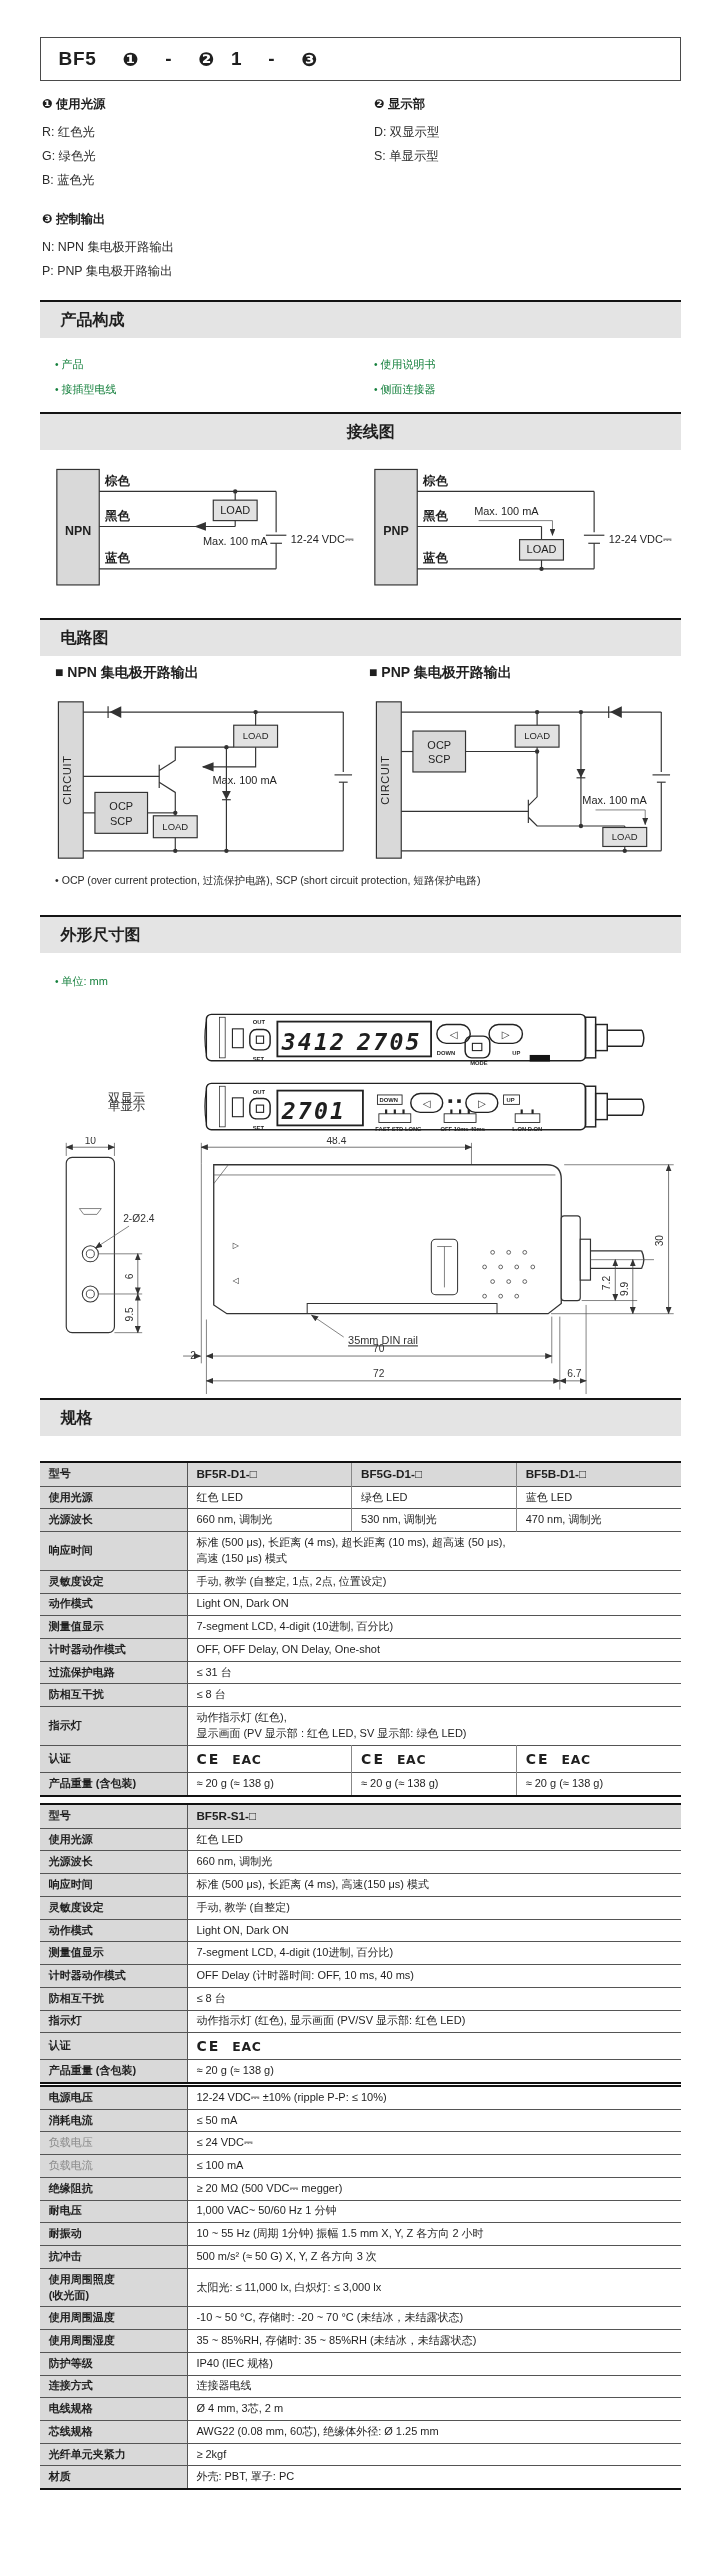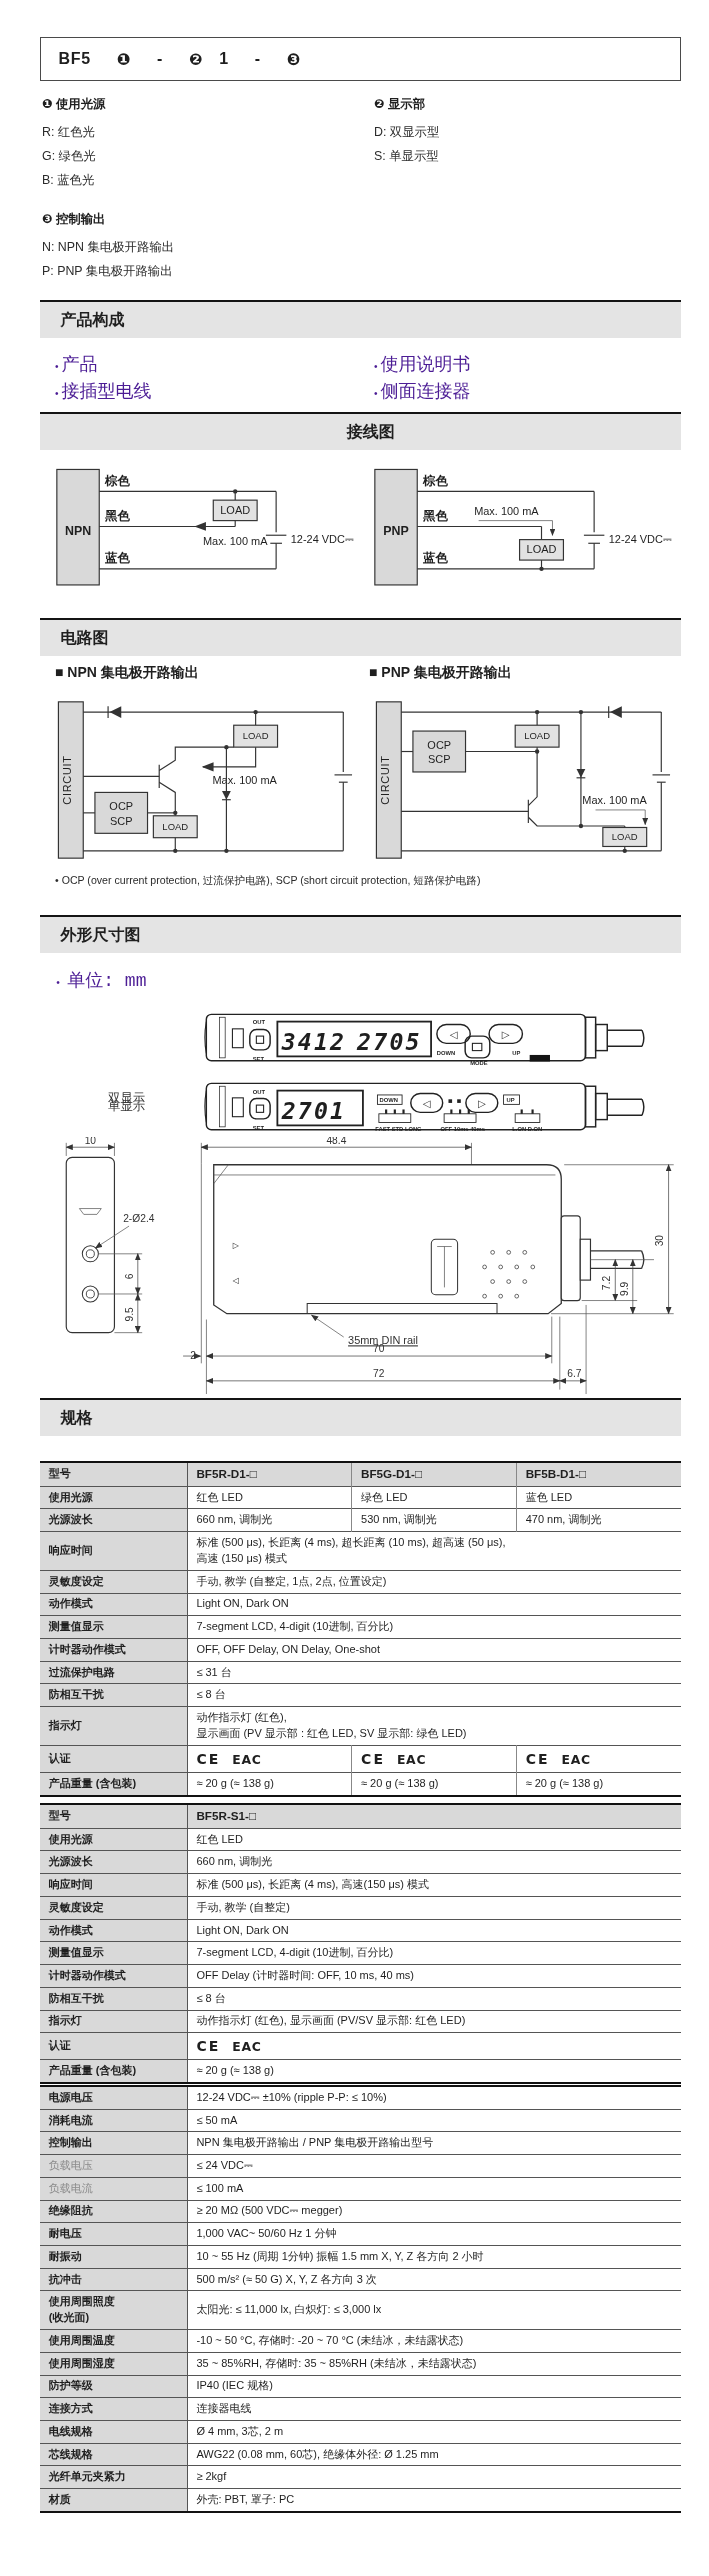--- a/index.html
+++ b/index.html
@@ -2,28 +2,28 @@
 <html style="font-size:11.7px"><head>
 <meta charset="utf-8">
 <style>
   html,body{margin:0;padding:0;background:#fff;}
   #page{position:relative;width:709px;height:2576px;background:#ffffff;
         font-family:"Liberation Sans","DejaVu Sans",sans-serif;color:#1f1f1f;overflow:hidden;}
   .abs{position:absolute;}
   
   .model-box{left:40px;top:37px;width:641px;height:44px;border:1.5px solid #4a4a4a;
              box-sizing:border-box;display:flex;align-items:center;gap:26px;
-             padding-left:17.5px;font-size:16px;font-weight:700;letter-spacing:0.7px;}
+             padding-left:17.5px;font-size:19px;font-weight:700;letter-spacing:0.7px;}
   .leg-title{font-size:12.4px;font-weight:700;margin-bottom:6.6px;}
   .leg-item{font-size:12.4px;line-height:24px;color:#2b2b2b;}
   
   .bar{left:40px;width:641px;height:38px;border-top:2.2px solid #141414;background:#e4e4e4;
        box-sizing:border-box;display:flex;align-items:center;padding-left:20.5px;
        font-size:16px;font-weight:700;}
-  .bullet{font-size:18px;line-height:24px;color:#4c1d95;}
+  .bullet{font-size:11px;line-height:24px;color:#15803d;}
   .bullet::before{content:"•  ";font-size:10.2px;}
   .note{font-size:10.6px;color:#2b2b2b;}
   .note::before{content:"•  ";}
   .subtt{font-size:14px;font-weight:700;}
   .dim-label{font-size:12.4px;color:#333;}
   
   table.spec{width:641px;border-collapse:collapse;border-top:2.2px solid #111;
              border-bottom:2.2px solid #111;table-layout:fixed;}
   table.spec th,table.spec td{font-size:11px;padding:2.9px 8.8px;vertical-align:middle;
              white-space:pre-line;line-height:1.45;text-align:left;}
@@ -237,21 +237,21 @@
     <line class="wire" x1="388" y1="108" x2="412" y2="108" stroke-width="2.5"></line>
     <line class="wire" x1="394" y1="118" x2="406" y2="118" stroke-width="2.5"></line>
     <line class="wire" x1="400" y1="118" x2="400" y2="212"></line>
   </svg>
 
   <div class="abs note" style="left:55px;top:874px;">OCP (over current protection, 过流保护电路), SCP (short circuit protection, 短路保护电路)</div>
 
   <div class="abs bar" style="top:915px;">
     <span>外形尺寸图</span>
   </div>
-  <div class="abs bullet" style="left:55px;top:969px;font-family:Liberation Mono, monospace;">单位: mm</div>
+  <div class="abs bullet" style="left:55px;top:969px;">单位: mm</div>
 
   <div class="abs dim-label" style="left:108px;top:1090px;text-align:center;">双显示</div>
 
   <svg class="abs" style="left:203px;top:1010px;" width="446" height="58" viewBox="0 0 610 80">
     <rect x="2" y="6" width="523" height="64" rx="7" fill="#fff" stroke="#222" stroke-width="2"></rect>
     <path d="M2,16 q-4,22 0,44" fill="none" stroke="#222" stroke-width="1.5"></path>
     <rect x="20" y="10" width="8" height="56" fill="none" stroke="#222" stroke-width="1"></rect>
     <rect x="38" y="26" width="15" height="26" fill="none" stroke="#222" stroke-width="1.5"></rect>
     <text class="tiny" x="66" y="20">OUT</text>
     <text class="tiny" x="66" y="70">SET</text>
@@ -539,24 +539,20 @@
     <tbody>
         <tr>
           <th>电源电压</th>
           <td>12-24 VDC⎓ ±10% (ripple P-P: ≤ 10%)</td>
         </tr>
         <tr>
           <th>消耗电流</th>
           <td>≤ 50 mA</td>
         </tr>
         <tr>
-          <th>控制输出</th>
-          <td>NPN 集电极开路输出 / PNP 集电极开路输出型号</td>
-        </tr>
-        <tr>
           <th class="sub">负载电压</th>
           <td>≤ 24 VDC⎓</td>
         </tr>
         <tr>
           <th class="sub">负载电流</th>
           <td>≤ 100 mA</td>
         </tr>
         <tr>
           <th>绝缘阻抗</th>
           <td>≥ 20 MΩ (500 VDC⎓ megger)</td>

